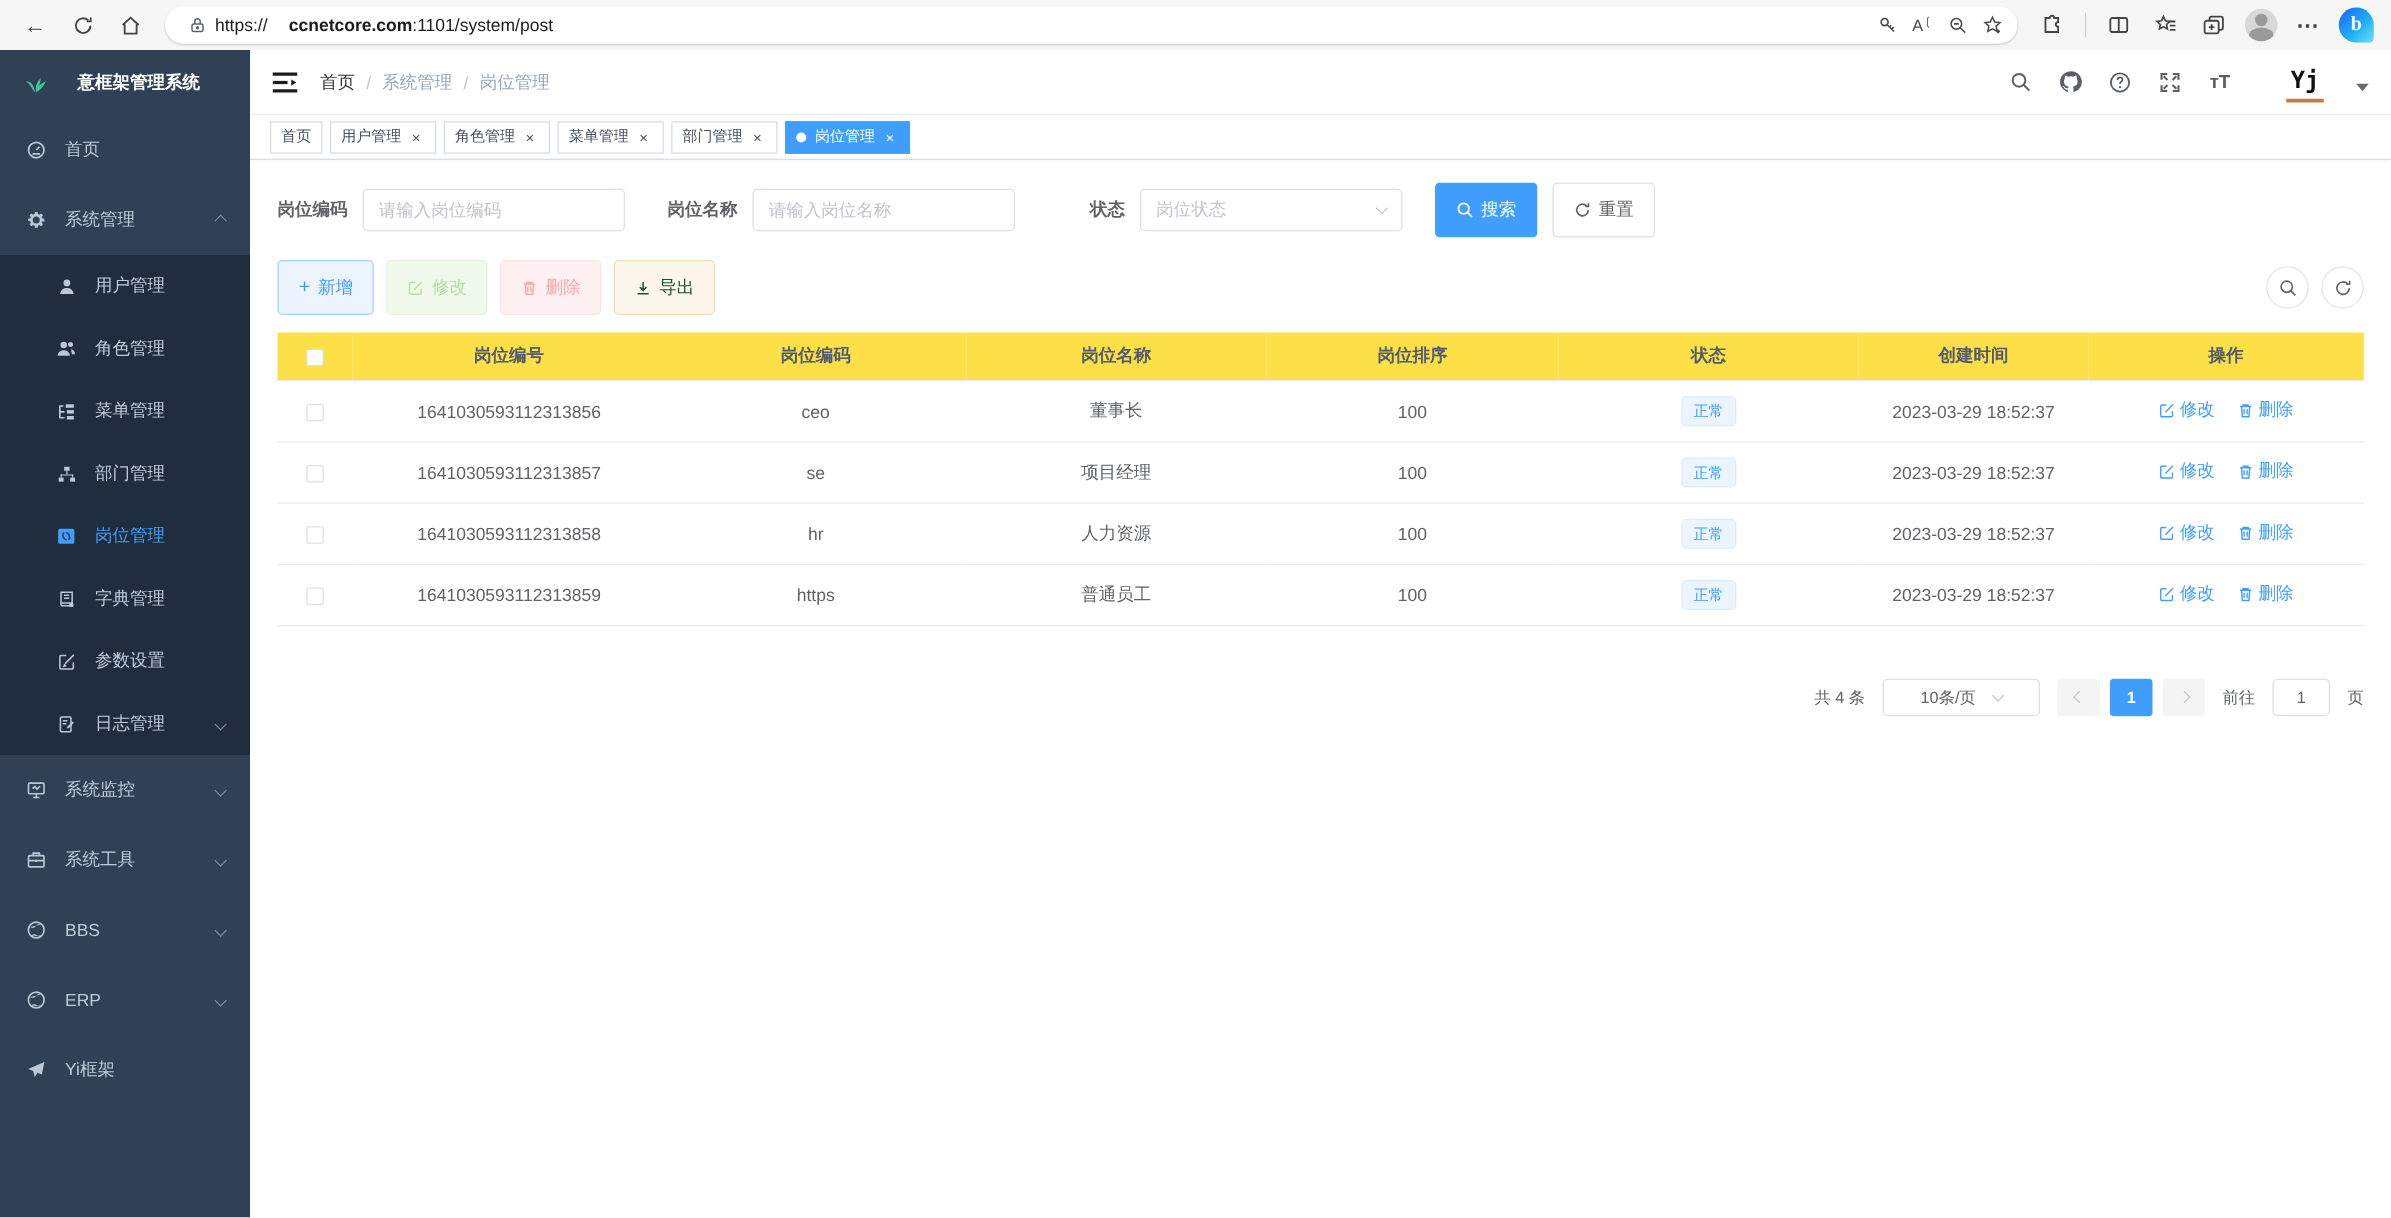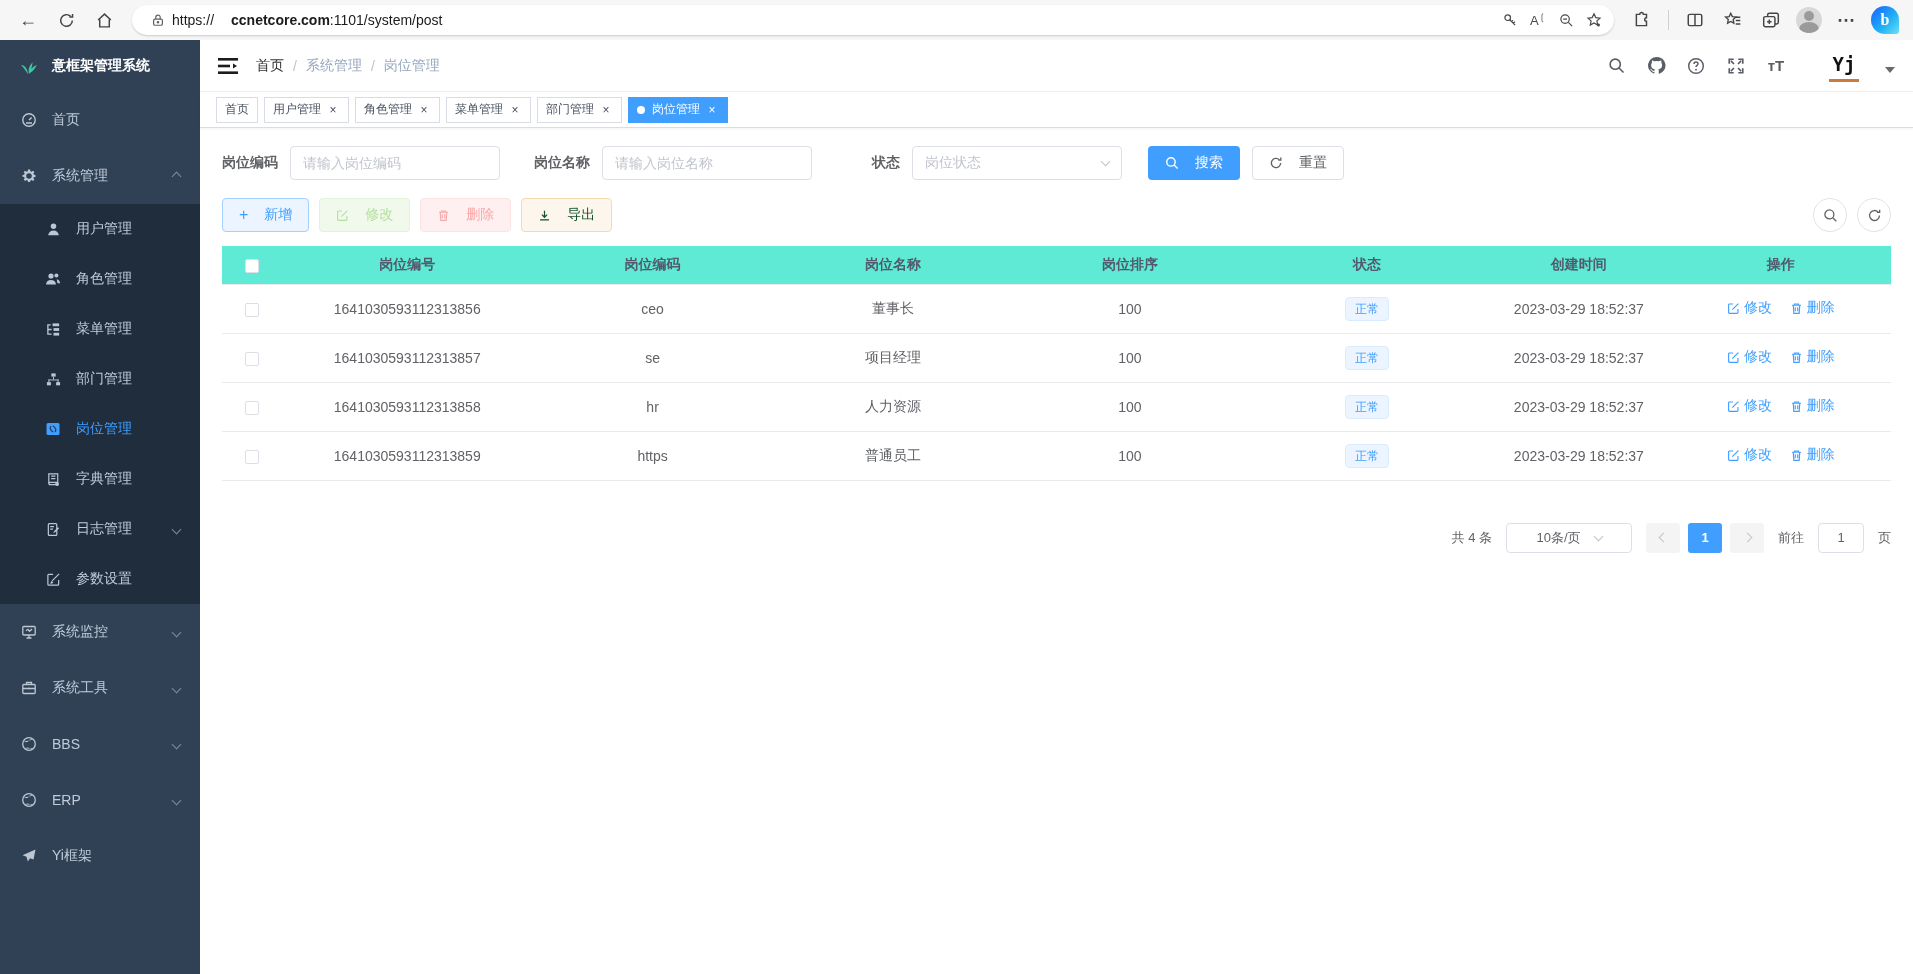--- a/index.html
+++ b/index.html
@@ -16,21 +16,21 @@
   .tb-divider { width:1px; height:20px; background:#d0d0d0; margin:0 4px; }
   .b-avatar { width:26px; height:26px; border-radius:50%; background:#d8d8d8; position:relative; overflow:hidden; }
   .b-avatar:before { content:""; position:absolute; left:8px; top:4px; width:10px; height:10px; border-radius:50%; background:#9a9a9a; }
   .b-avatar:after { content:""; position:absolute; left:3px; top:15px; width:20px; height:14px; border-radius:50%; background:#9a9a9a; }
   .copilot { width:28px; height:28px; border-radius:50% 50% 12% 50%; background:linear-gradient(135deg,#1a6dff 10%,#21b3f3 60%,#6ee0f7 100%); display:flex; align-items:center; justify-content:center; color:#fff; font-weight:bold; font-size:16px; font-family:"Liberation Serif",serif; }
   svg.ic { display:block; }
 
   
   .app { flex:1; display:flex; min-height:0; }
   .sidebar { width:200px; background:#304156; color:#bfcbd9; flex:0 0 auto; display:flex; flex-direction:column; }
-  .logo { height:52px; display:flex; align-items:center; gap:12px; padding-left:18px; flex:0 0 auto; }
+  .logo { height:52px; display:flex; align-items:center; gap:22px; padding-left:18px; flex:0 0 auto; }
   .logo-title { color:#fff; font-weight:bold; font-size:14px; }
   .menu { flex:1; }
   .mi { height:56px; display:flex; align-items:center; gap:14px; padding:0 20px; font-size:14px; color:#bfcbd9; cursor:pointer; position:relative; }
   .mi .mlabel { flex:1; }
   .submenu { background:#1f2d3d; }
   .submenu .mi { height:50px; padding-left:44px; }
   .mi.active { color:#409eff; }
   .mi .micon { width:18px; display:flex; justify-content:center; color:#bdc7d4; }
   .mi.active .micon { color:#409eff; }
   .chev { display:inline-block; width:7px; height:7px; border-right:1.5px solid currentColor; border-bottom:1.5px solid currentColor; }
@@ -66,35 +66,35 @@
   
   .content { flex:1; padding:18px 22px; overflow:hidden; }
   .filter-row { display:flex; align-items:center; margin-bottom:18px; }
   .f-label { font-size:14px; font-weight:bold; color:#606266; margin-right:12px; white-space:nowrap; }
   .f-input { width:210px; height:34px; border:1px solid #dcdfe6; border-radius:4px; padding:0 12px; font-size:14px; color:#606266; outline:none; font-family:"Liberation Sans",sans-serif; }
   .f-input::placeholder { color:#c0c4cc; }
   .f-gap { width:34px; }
   .f-gap-lg { width:60px; }
   .f-select { width:210px; height:34px; border:1px solid #dcdfe6; border-radius:4px; padding:0 12px; display:flex; align-items:center; justify-content:space-between; color:#c0c4cc; font-size:14px; cursor:pointer; }
   .f-select .chev { color:#c0c4cc; margin-top:-3px; }
-  .btn { height:34px; border-radius:4px; display:inline-flex; align-items:center; gap:16px; padding:1px 16px; font-size:14px; cursor:pointer; border:1px solid transparent; white-space:nowrap; }
+  .btn { height:44px; border-radius:4px; display:inline-flex; align-items:center; gap:6px; padding:1px 16px; font-size:14px; cursor:pointer; border:1px solid transparent; white-space:nowrap; }
   .btn-search { background:#409eff; color:#fff; margin-left:26px; }
   .btn-reset { background:#fff; border-color:#dcdfe6; color:#606266; margin-left:12px; }
 
   .toolbar-row { display:flex; align-items:center; margin-bottom:14px; }
   .btn-plain-primary { background:#ecf5ff; border-color:#a3d0fd; color:#409eff; }
   .btn-plain-success { background:#f0f9eb; border-color:#e1f3d8; color:#b3e19d; cursor:not-allowed; }
   .btn-plain-danger  { background:#fef0f0; border-color:#fde2e2; color:#f9a7a7; cursor:not-allowed; }
   .btn-plain-warning { background:#fdf6ec; border-color:#f5dab1; color:#14532d; }
   .toolbar-row .btn + .btn { margin-left:10px; }
   .tb-spacer { flex:1; }
   .circle-btn { width:34px; height:34px; border-radius:50%; border:1px solid #e0e3e9; background:#fff; display:flex; align-items:center; justify-content:center; color:#606266; cursor:pointer; margin-left:10px; }
 
   table.grid { width:100%; border-collapse:collapse; table-layout:fixed; }
-  .grid th { background:#5eead4; color:#515a6e; font-size:14px; font-weight:bold; height:38px; border-bottom:1px solid #e8eaec; text-align:center; }
+  .grid th { background:#fde047; color:#515a6e; font-size:14px; font-weight:bold; height:38px; border-bottom:1px solid #e8eaec; text-align:center; }
   .grid td { height:49px; font-size:14px; color:#606266; border-bottom:1px solid #e8eaec; text-align:center; }
   .checkbox { display:inline-block; width:14px; height:14px; border:1px solid #dcdfe6; border-radius:2px; background:#fff; cursor:pointer; vertical-align:middle; }
   .tag-normal { display:inline-block; padding:0 9px; height:24px; line-height:22px; background:#ecf5ff; border:1px solid #d9ecff; color:#409eff; border-radius:4px; font-size:12px; }
   .op-link { color:#409eff; font-size:14px; display:inline-flex; align-items:center; gap:4px; cursor:pointer; text-decoration:none; }
   .op-link + .op-link { margin-left:14px; }
 
   .pager { display:flex; align-items:center; justify-content:flex-end; gap:14px; margin-top:42px; font-size:13px; color:#606266; padding-right:0; }
   .pg-select { width:126px; height:30px; border:1px solid #dcdfe6; border-radius:4px; display:flex; align-items:center; justify-content:center; gap:14px; color:#606266; cursor:pointer; }
   .pg-select .chev { color:#c0c4cc; margin-top:-3px; }
   .pg-btn { width:34px; height:30px; background:#f4f4f5; border-radius:3px; display:flex; align-items:center; justify-content:center; color:#c0c4cc; cursor:pointer; }
@@ -272,36 +272,36 @@
                   <path d="M3 11.8c.3-.5.7-.8 1.3-.8h8.2"></path>
                   <path d="M5.5 4.5h4.5M5.5 7h4.5"></path>
                   <circle cx="11.8" cy="12.8" r="2" fill="currentColor" stroke="none"></circle>
                 </svg>
             </span>
             <span class="mlabel">字典管理</span>
           </div>
           <div class="mi">
             <span class="micon">
               <svg class="ic" width="15" height="15" viewBox="0 0 16 16" fill="none" stroke="currentColor" stroke-width="1.3">
+                  <path d="M13.5 8.5V13a1 1 0 0 1-1 1H3a1 1 0 0 1-1-1V3.5a1 1 0 0 1 1-1h4.5"></path>
+                  <path d="M6.5 9.5 14 2M6.2 9.8l-.7 2 2-.7"></path>
+                </svg>
+            </span>
+            <span class="mlabel">参数设置</span>
+          </div>
+          <div class="mi">
+            <span class="micon">
+              <svg class="ic" width="15" height="15" viewBox="0 0 16 16" fill="none" stroke="currentColor" stroke-width="1.3">
                   <rect x="2.5" y="1.8" width="9" height="12.4" rx="1"></rect>
                   <path d="M12.8 5.5 8.5 9.8l-.6 1.8 1.8-.6 4.3-4.3-1.2-1.2z" fill="currentColor" stroke="none"></path>
                   <path d="M4.5 5h4M4.5 7.5h3"></path>
                 </svg>
             </span>
             <span class="mlabel">日志管理</span>
             <span class="chev down"></span>
-          </div>
-          <div class="mi">
-            <span class="micon">
-              <svg class="ic" width="15" height="15" viewBox="0 0 16 16" fill="none" stroke="currentColor" stroke-width="1.3">
-                  <path d="M13.5 8.5V13a1 1 0 0 1-1 1H3a1 1 0 0 1-1-1V3.5a1 1 0 0 1 1-1h4.5"></path>
-                  <path d="M6.5 9.5 14 2M6.2 9.8l-.7 2 2-.7"></path>
-                </svg>
-            </span>
-            <span class="mlabel">参数设置</span>
           </div>
         </div>
         <div class="mi">
           <span class="micon">
             <svg class="ic" width="16" height="16" viewBox="0 0 16 16" fill="none" stroke="currentColor" stroke-width="1.3">
                 <rect x="1.8" y="2.5" width="12.4" height="8.5" rx="1"></rect>
                 <path d="M5 6.8l2-1.5 1.6 2 2.4-2.3"></path>
                 <path d="M8 11v2.5M5.5 14h5"></path>
               </svg>
           </span>

